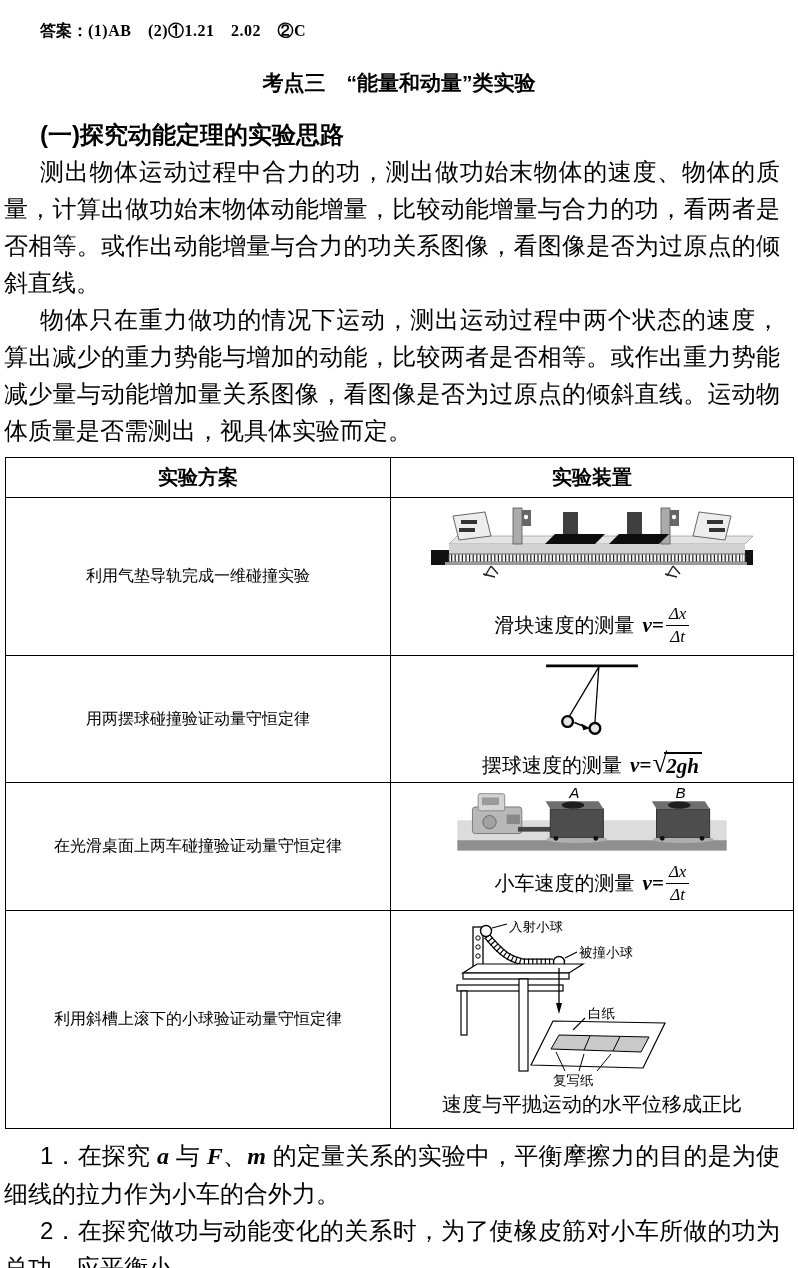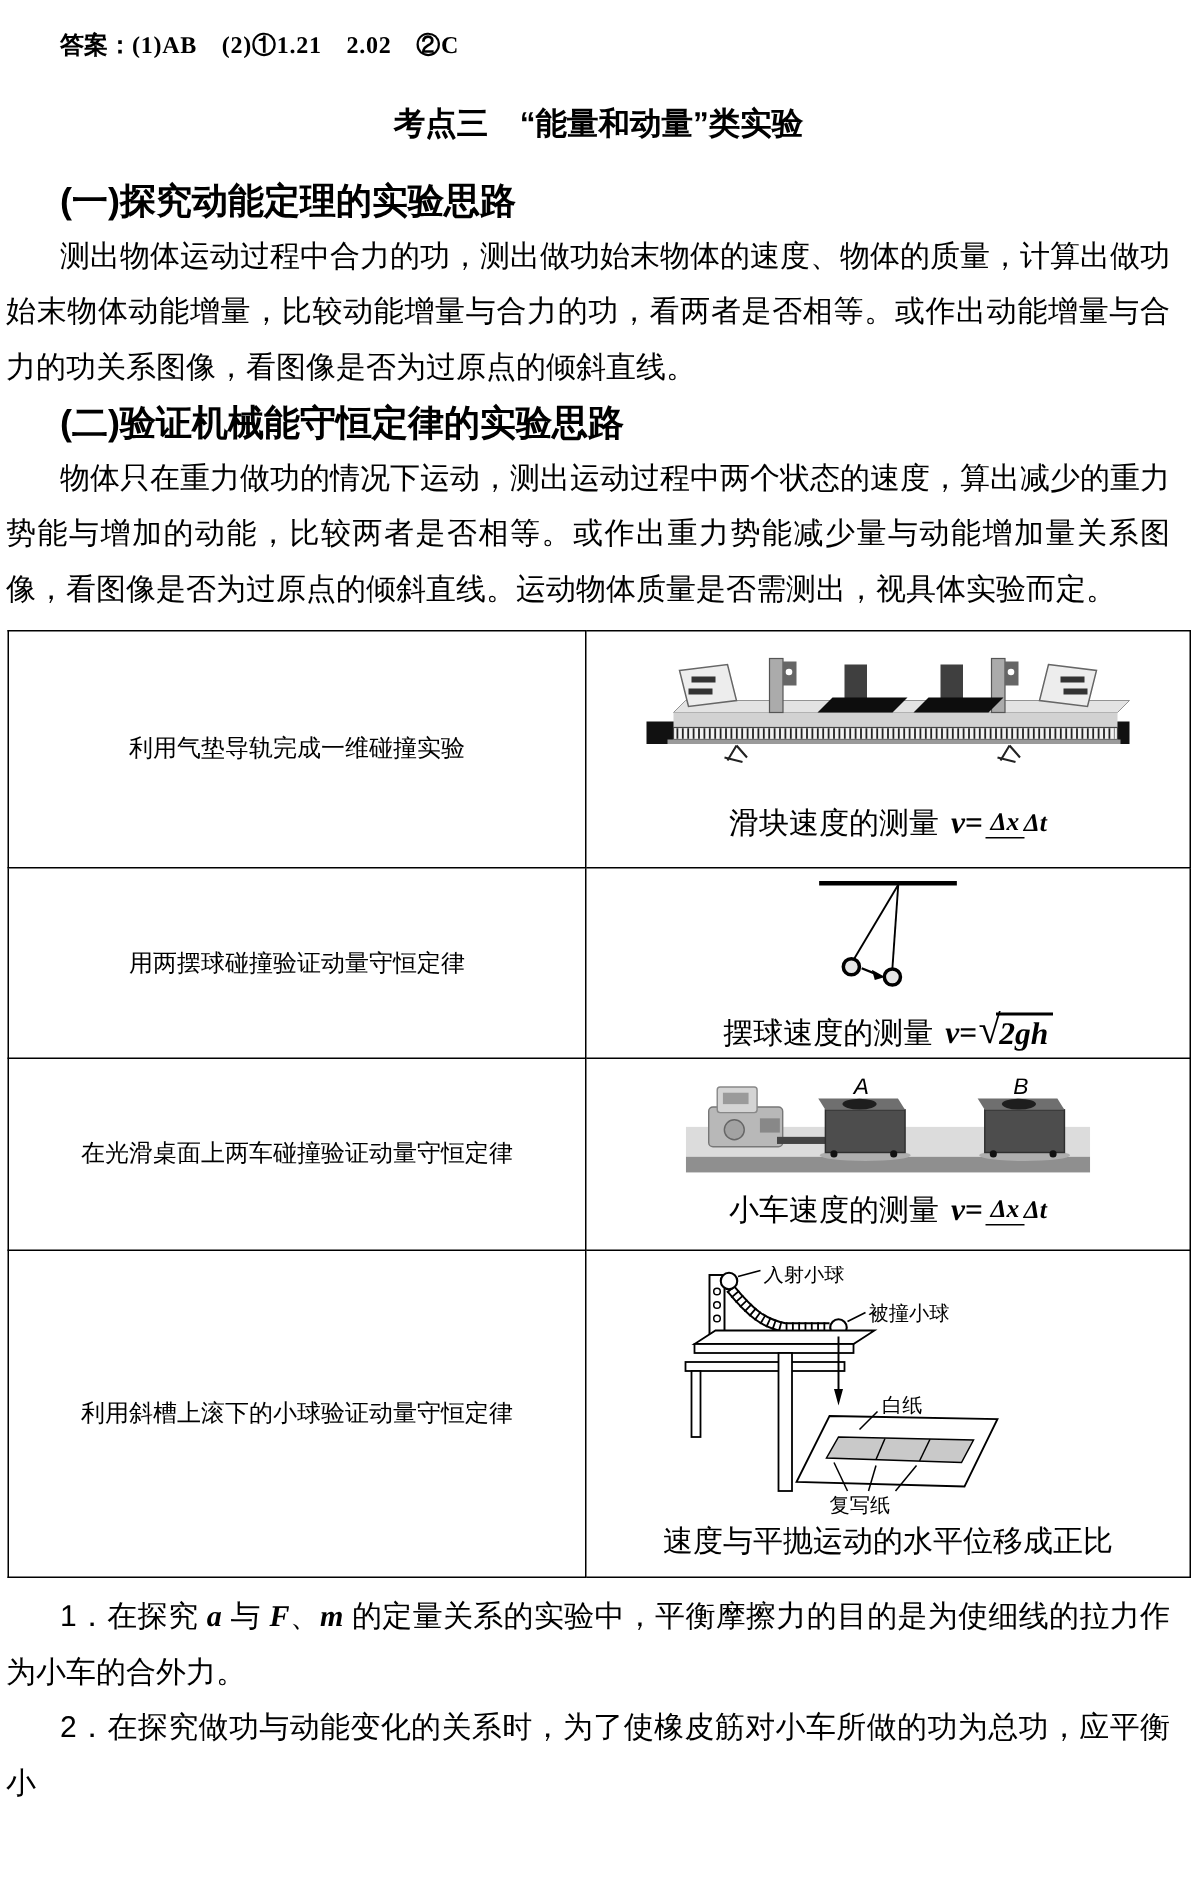--- a/index.html
+++ b/index.html
@@ -17,21 +17,21 @@
 
   .ans { line-height: 37px; font-size: 16px; text-indent: 36px; font-weight: 700; }
   .ans-content { font-family: "Liberation Serif", serif; font-weight: 700; letter-spacing: .5px; }
 
   .heading { line-height: 37px; font-size: 21px; font-weight: 700; text-align: center; margin: 15px; }
 
   .sec-title { line-height: 37px; font-size: 24px; font-weight: 700; text-indent: 36px; }
   .sec-title4 { line-height: 37px; font-size: 20px; font-weight: 400; text-indent: 36px; }
 
   .body-para {
-    line-height: 37px; font-size: 20px; text-align: justify;
+    line-height: 37px; font-size: 24px; text-align: justify;
     text-indent: 36px; text-justify: inter-character;
   }
   .var { font-family: "Liberation Serif", serif; font-weight: 700; font-style: italic; }
 
   table.scheme-table {
     border-collapse: collapse; table-layout: fixed;
     width: 788px; margin: 8px 5px 0 5px;
   }
   .scheme-table th, .scheme-table td { border: 1.5px solid #000; padding: 0; }
   .scheme-table th { height: 40px; font-size: 20px; font-weight: 700; text-align: center; }
@@ -39,22 +39,22 @@
 
   td.scheme-cell { text-align: center; vertical-align: middle; font-size: 16px; padding: 0 6px; }
   td.app-cell { vertical-align: middle; }
   .app-wrap { display: flex; flex-direction: column; align-items: center; justify-content: flex-start; }
   .r1 { height: 158px; } .r2 { height: 127px; } .r3 { height: 128px; } .r4 { height: 218px; }
 
   .cap { font-size: 20px; display: flex; align-items: center; justify-content: center; white-space: nowrap; }
   .fm { font-family: "Liberation Serif", serif; font-size: 21px; font-weight: 600;
         display: inline-flex; align-items: center; margin-left: 8px; }
   .fm .v-it { font-style: italic; font-weight: 700; }
-  .frac { display: inline-flex; flex-direction: row; text-align: center;
-          font-size: 17px; line-height: 1.15; margin-left: 2px; font-style: italic; font-weight: 700; }
+  .frac { display: inline-flex; flex-direction: column; text-align: center;
+          font-size: 17px; line-height: 1.15; margin-left: 2px; font-style: italic; font-weight: 400; }
   .fnum { border-bottom: 1.8px solid #000; padding: 0 3px 1px 3px; }
   .fden { padding-top: 1px; }
   .sqrt { display: inline-flex; align-items: flex-start; margin-left: 1px; }
   .sqrt-sign { font-size: 27px; line-height: 1; font-weight: 400; transform: translateY(-2px); margin-right: -3px; }
   .sqrt-radicand { border-top: 2px solid #000; font-style: italic; font-weight: 700; padding: 0 3px 0 2px; }
 
   .gap8 { height: 8px; }
   svg text { font-family: "Liberation Sans", sans-serif; }
 </style>
 </head>
@@ -62,30 +62,33 @@
 
 <div class="page">
 
   <p class="ans tx"><span class="ans-label">答案：</span><span class="ans-content">(1)AB　(2)①1.21　2.02　②C</span></p>
 
   <p class="heading tx">考点三　“能量和动量”类实验</p>
 
   <p class="sec-title tx">(一)探究动能定理的实验思路</p>
   <p class="body-para tx">测出物体运动过程中合力的功，测出做功始末物体的速度、物体的质量，计算出做功始末物体动能增量，比较动能增量与合力的功，看两者是否相等。或作出动能增量与合力的功关系图像，看图像是否为过原点的倾斜直线。</p>
 
-  <p class="sec-title tx">(二)验证机械能守恒定律的实验思路</p>
   <p class="body-para tx">物体只在重力做功的情况下运动，测出运动过程中两个状态的速度，算出减少的重力势能与增加的动能，比较两者是否相等。或作出重力势能减少量与动能增加量关系图像，看图像是否为过原点的倾斜直线。运动物体质量是否需测出，视具体实验而定。</p>
 
 
   <table class="scheme-table">
     <colgroup>
         <col class="c1">
         <col class="c2">
       </colgroup>
     <tbody>
+        <tr>
+      <th>实验方案</th>
+      <th>实验装置</th>
+    </tr>
 
     <tr class="r1">
       <td class="scheme-cell">利用气垫导轨完成一维碰撞实验</td>
       <td class="app-cell">
         <div class="app-wrap">
           <svg width="330" height="90" viewBox="0 0 330 90">
             <rect x="4" y="44" width="22" height="15" fill="#111"></rect>
             <rect x="304" y="44" width="22" height="15" fill="#111"></rect>
             <polygon points="22,38 318,38 326,30 30,30" fill="#e3e3e3" stroke="#888" stroke-width="0.6"></polygon>
             <rect x="22" y="38" width="296" height="10" fill="#d2d2d2"></rect>

